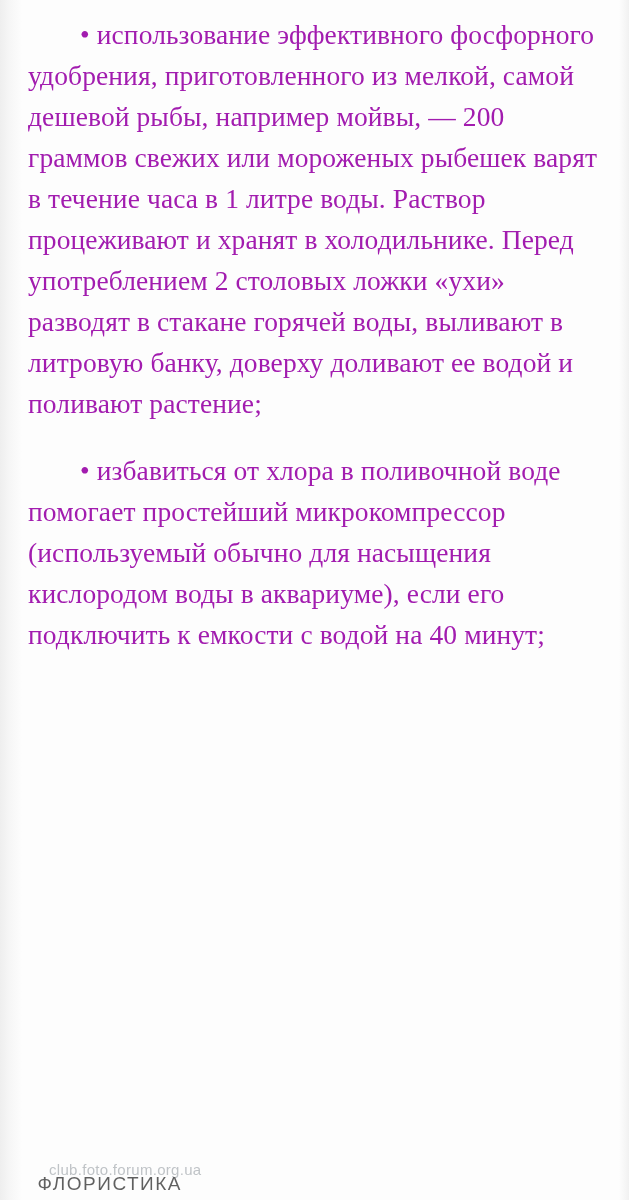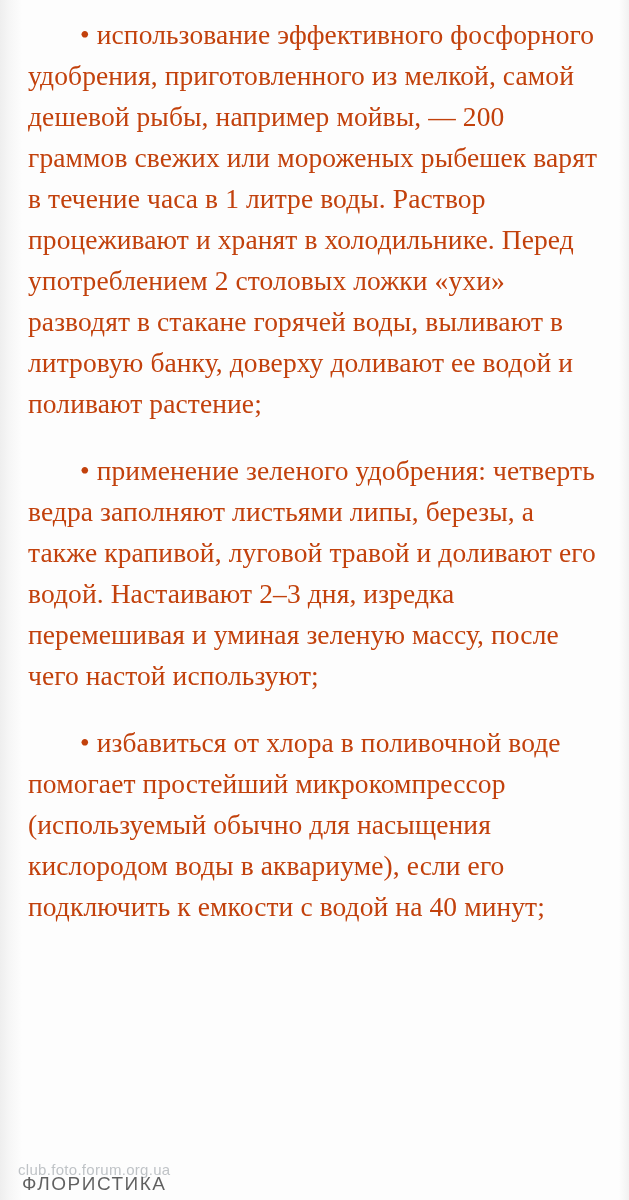--- a/index.html
+++ b/index.html
@@ -41,21 +41,21 @@
     top: 0;
     width: 10px;
     height: 100%;
     background: linear-gradient(270deg, #ececec 0%, #fdfdfd 100%);
     opacity: .7;
     pointer-events: none;
   }
   .body-text {
     position: relative;
     z-index: 2;
-    color: #c2410c;
+    color: #a21caf;
     font-size: 27.5px;
     line-height: 41px;
     letter-spacing: .1px;
     text-align: left;
   }
   .para {
     margin: 0 0 26px 0;
     text-indent: 52px;
   }
   .para:last-child {
@@ -69,39 +69,39 @@
     font-family: "Liberation Sans", sans-serif;
     font-size: 15px;
     color: #9aa0a6;
     opacity: .62;
     letter-spacing: .3px;
     white-space: nowrap;
   }
   .watermark .wm-top {
     display: block;
     line-height: 15px;
+    margin-left: 31px;
   }
   .watermark .wm-bot {
     display: block;
     line-height: 17px;
     font-size: 19px;
     letter-spacing: 1.5px;
     color: #000000;
     margin-top: -2px;
     text-align: center;
   }
 </style>
 </head>
 <body>
 
 <div class="page">
 
   <div class="body-text">
     <p class="para">• использование эффективного фосфорного удобрения, приготовленного из мелкой, самой дешевой рыбы, например мойвы, — 200 граммов свежих или мороженых рыбешек варят в течение часа в 1 литре воды. Раствор процеживают и хранят в холодильнике. Перед употреблением 2 столовых ложки «ухи» разводят в стакане горячей воды, выливают в литровую банку, доверху доливают ее водой и поливают растение;</p>
-    <p class="para">• применение зеленого удобрения: четверть ведра заполняют листьями липы, березы, а также крапивой, луговой травой и доливают его водой. Настаивают 2–3 дня, изредка перемешивая и уминая зеленую массу, после чего настой используют;</p>
     <p class="para">• избавиться от хлора в поливочной воде помогает простейший микрокомпрессор (используемый обычно для насыщения кислородом воды в аквариуме), если его подключить к емкости с водой на 40 минут;</p>
   </div>
 
   <div class="watermark">
     <span class="wm-top">club.foto.forum.org.ua</span>
     <span class="wm-bot">ФЛОРИСТИКА</span>
   </div>
 
 </div>
 

